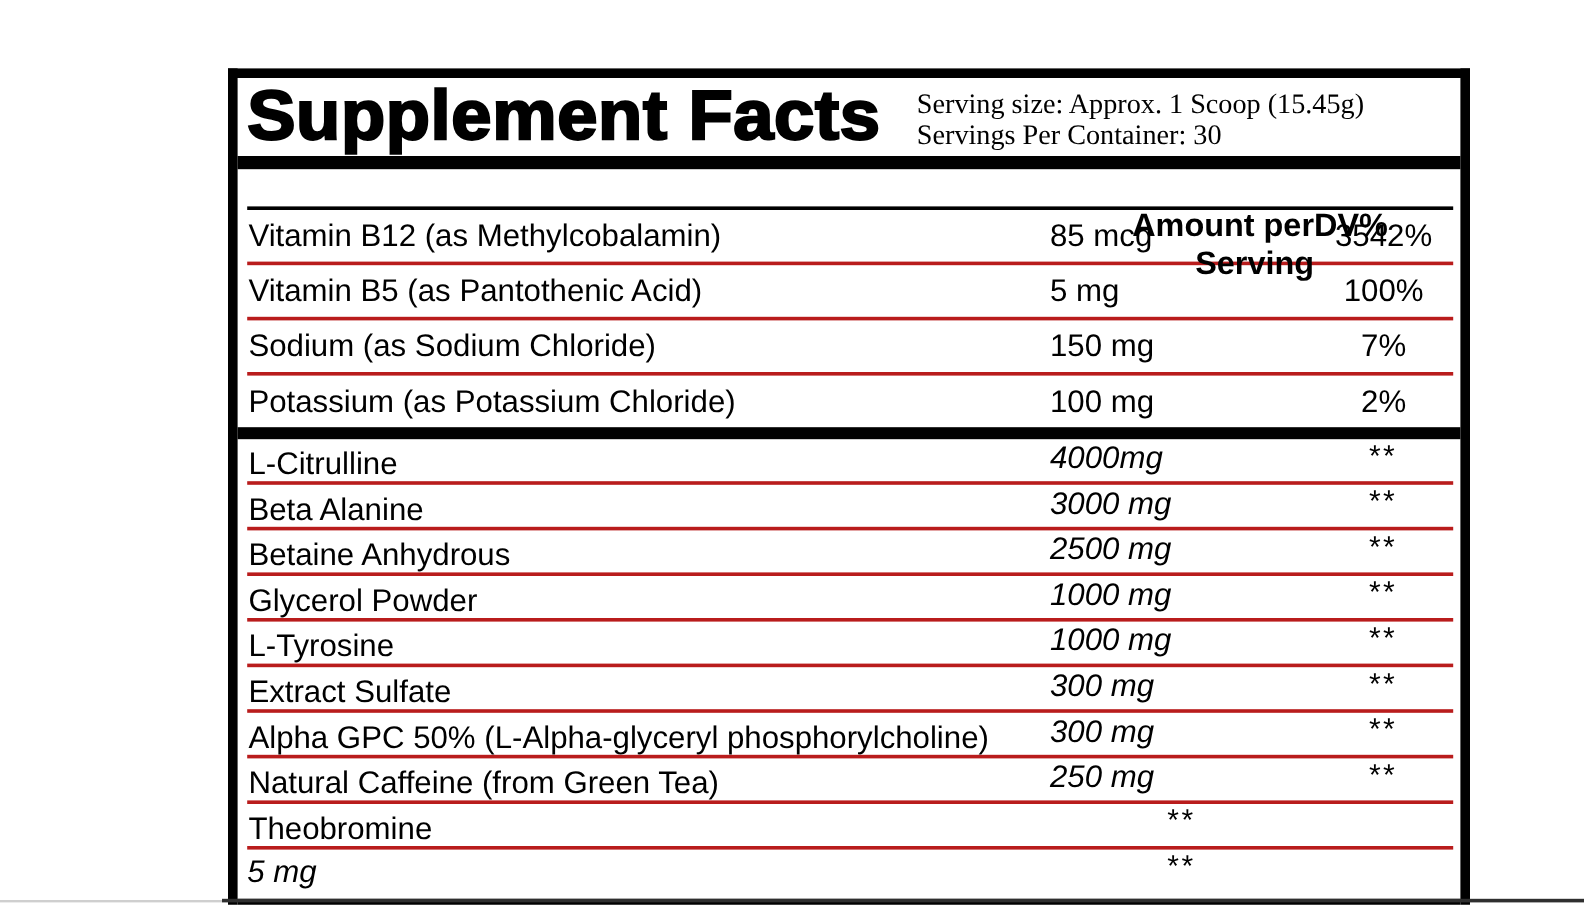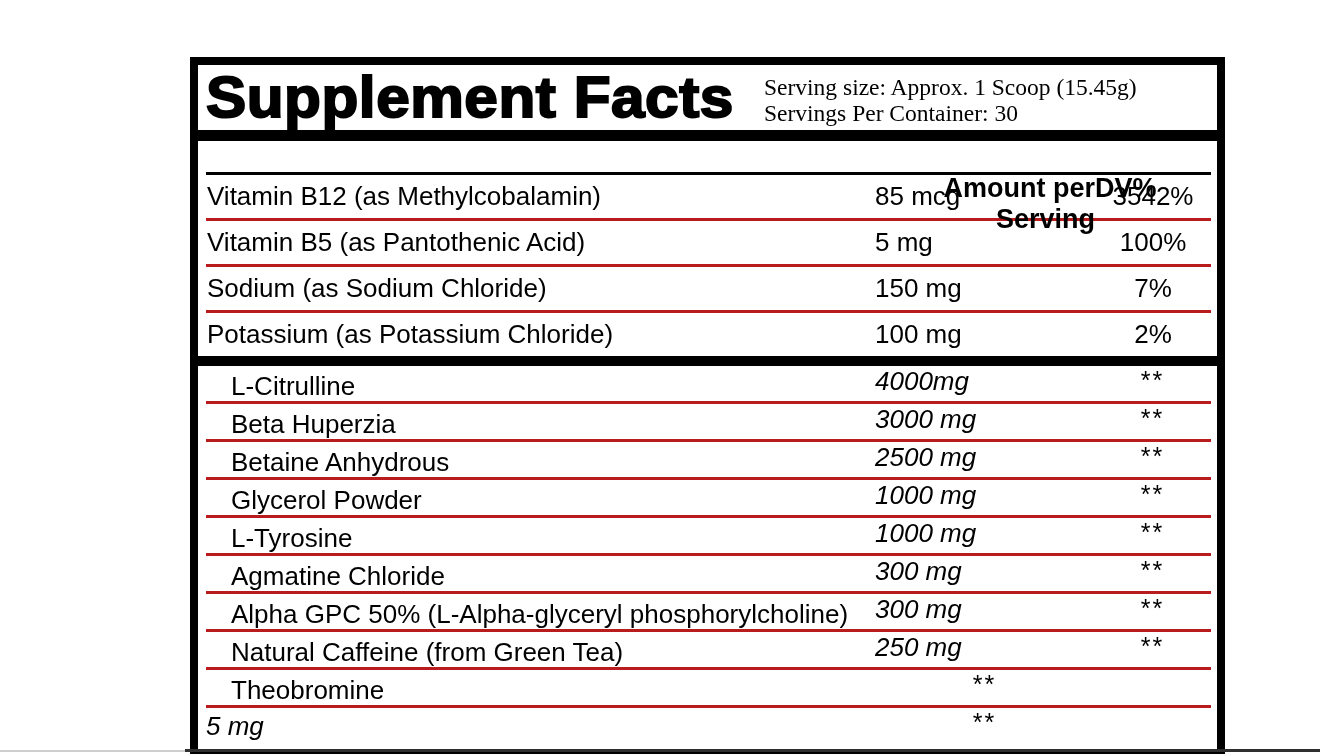--- a/index.html
+++ b/index.html
@@ -96,21 +96,21 @@
 
   .cell-name {
     white-space: nowrap;
     overflow: visible;
     padding-left: 1px;
   }
   .cell-amount { text-align: left; white-space: nowrap; }
   .cell-dv     { text-align: center; white-space: nowrap; }
 
   
-  .sec-2 .cell-name   { transform: translateY(3px); margin-left: 24px; }
+  .sec-2 .cell-name   { transform: translateY(3px); }
   .sec-2 .cell-amount { transform: translateY(-2px); font-style: italic; }
   .sec-2 .cell-dv.star {
     align-self: start;
     line-height: 1;
     margin-top: 2px;
     font-size: 25px;
     letter-spacing: 2px;
     padding-right: 1px;
   }
 
@@ -184,21 +184,21 @@
   <div class="bar bar-section"></div>
 
   <div class="section sec-2">
   <div class="grid-cols row">
     <div class="cell-name">L-Citrulline</div>
     <div class="cell-amount">4000mg</div>
     <div class="cell-dv star">**</div>
   </div>
 
   <div class="grid-cols row">
-    <div class="cell-name">Beta Huperzia</div>
+    <div class="cell-name">Beta Alanine</div>
     <div class="cell-amount">3000 mg</div>
     <div class="cell-dv star">**</div>
   </div>
 
   <div class="grid-cols row">
     <div class="cell-name">Betaine Anhydrous</div>
     <div class="cell-amount">2500 mg</div>
     <div class="cell-dv star">**</div>
   </div>
 
@@ -208,21 +208,21 @@
     <div class="cell-dv star">**</div>
   </div>
 
   <div class="grid-cols row">
     <div class="cell-name">L-Tyrosine</div>
     <div class="cell-amount">1000 mg</div>
     <div class="cell-dv star">**</div>
   </div>
 
   <div class="grid-cols row">
-    <div class="cell-name">Agmatine Chloride</div>
+    <div class="cell-name">Extract Sulfate</div>
     <div class="cell-amount">300 mg</div>
     <div class="cell-dv star">**</div>
   </div>
 
   <div class="grid-cols row">
     <div class="cell-name">Alpha GPC 50% (L-Alpha-glyceryl phosphorylcholine)</div>
     <div class="cell-amount">300 mg</div>
     <div class="cell-dv star">**</div>
   </div>
 

